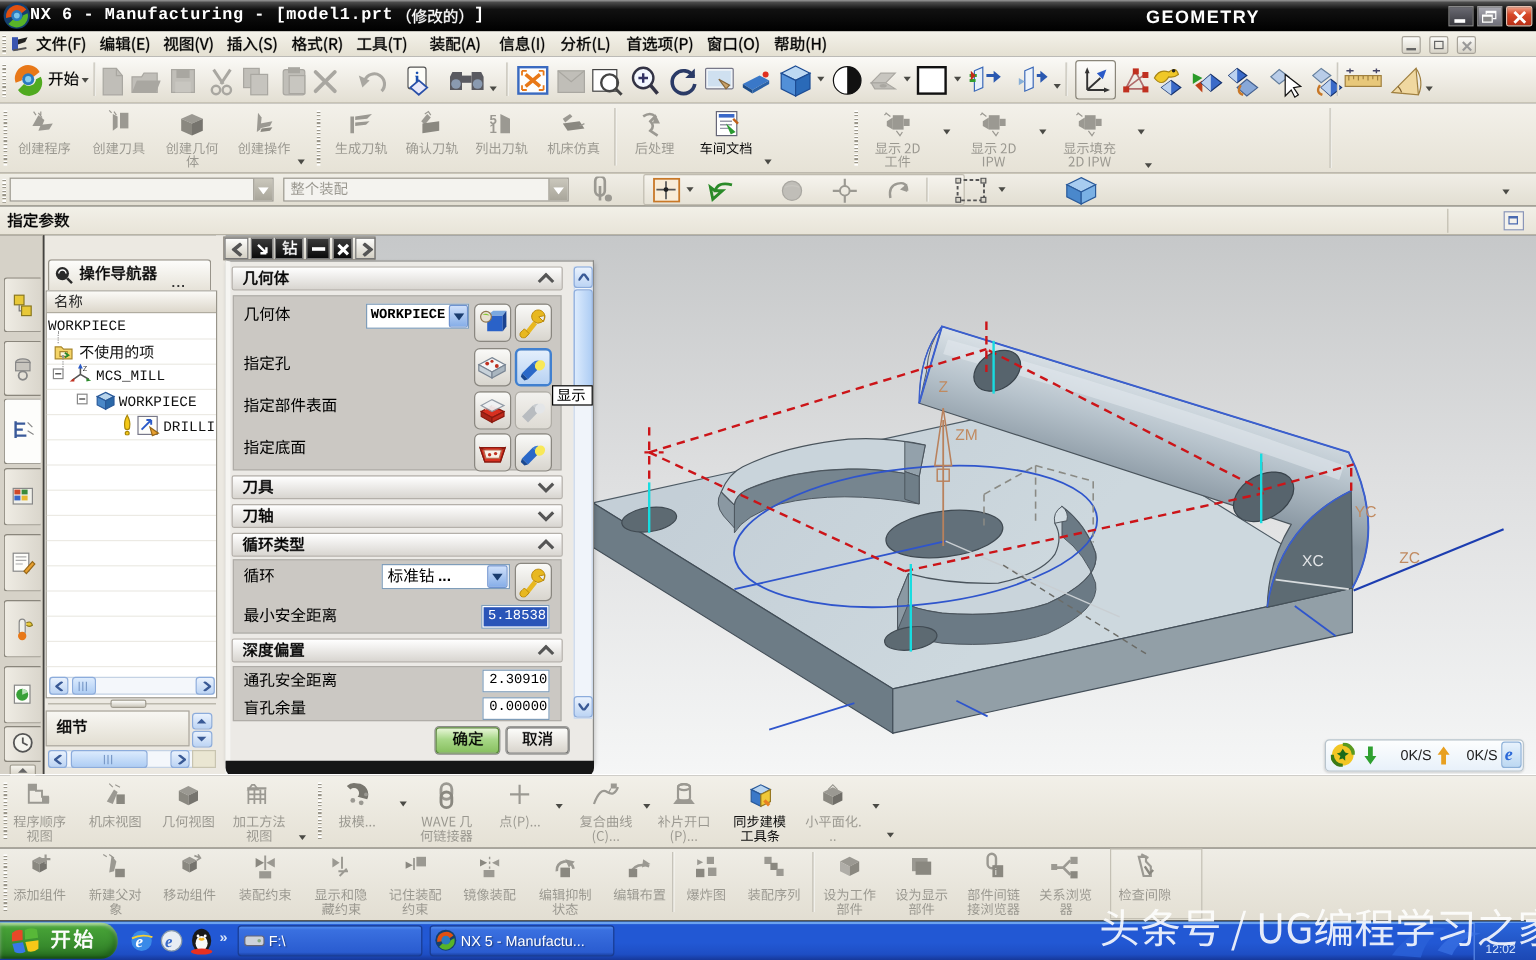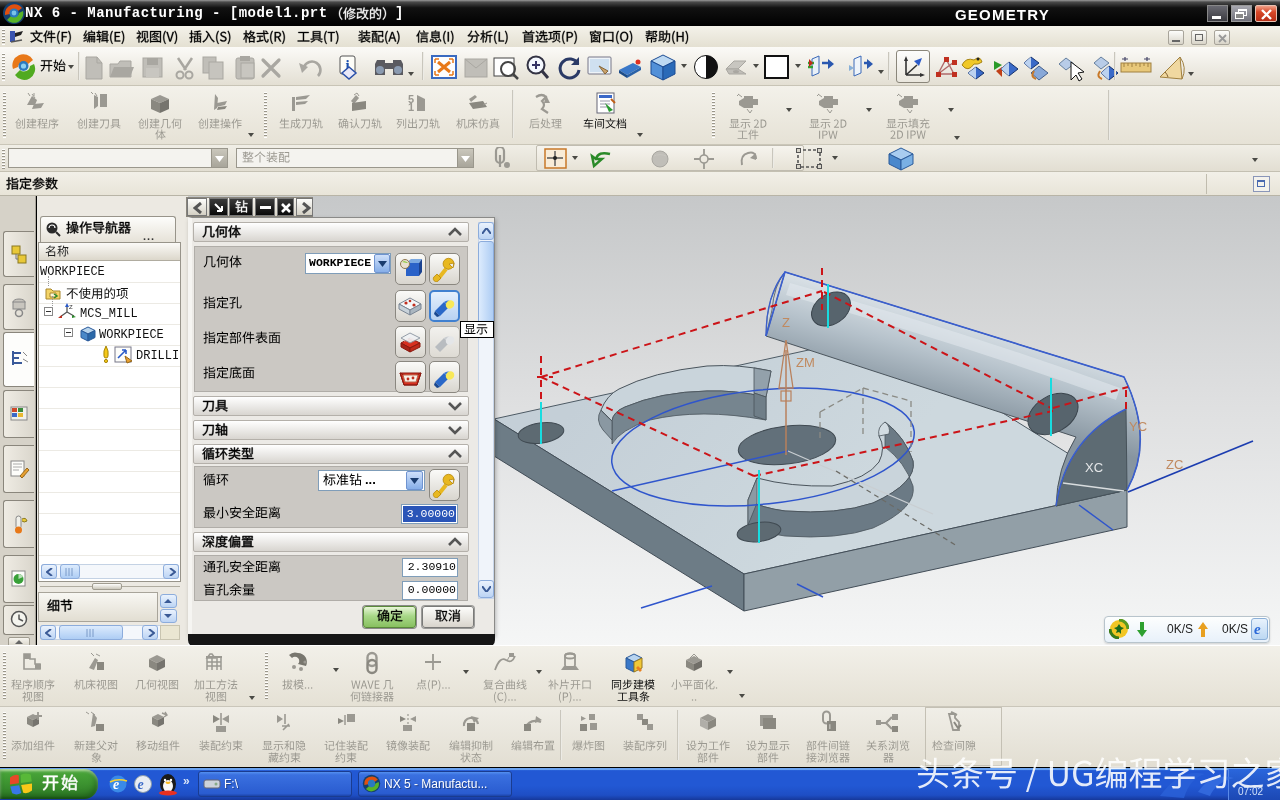--- a/index.html
+++ b/index.html
@@ -1230,21 +1230,21 @@
     <svg class="z " style="position:absolute;left:203.0px;top:506.0px" width="78.0" height="13" viewBox="0 0 6000 1000" fill="#000">
       <use href="#q110" x="0"></use>
       <use href="#q111" x="1000"></use>
       <use href="#q112" x="2000"></use>
       <use href="#q113" x="3000"></use>
       <use href="#q114" x="4000"></use>
       <use href="#q115" x="5000"></use>
     </svg>
     <div class="abs" style="left:401px;top:504px;width:57px;height:20px;background:#fff;border:1px solid #7f9db9"></div>
     <div class="abs" style="left:403px;top:506px;width:53px;height:16px;background:#2a55b8"></div>
-    <div class="abs" style="left:403px;top:507px;width:52px;font-size:11.5px;font-family:'Liberation Mono',monospace;color:#fff;text-align:right;overflow:hidden">3.00000</div>
+    <div class="abs" style="left:403px;top:507px;width:52px;font-size:11.5px;font-family:'Liberation Mono',monospace;color:#fff;text-align:right;overflow:hidden">5.18538</div>
     <div class="abs" style="left:193px;top:532px;width:276px;height:20px;background:linear-gradient(#ffffff,#d8d5d0);border:1px solid #b4b0aa;border-radius:2px"></div>
     <svg class="z " style="position:absolute;left:202.0px;top:535.0px" width="52.0" height="13" viewBox="0 0 4000 1000" fill="#000" stroke="#000" stroke-width="36">
       <use href="#q116" x="0"></use>
       <use href="#q117" x="1000"></use>
       <use href="#q118" x="2000"></use>
       <use href="#q119" x="3000"></use>
     </svg>
     <svg class="abs" style="left:447px;top:537px" width="16" height="10" viewBox="0 0 16 10">
       <path d="M2,8 L8,2 L14,8" fill="none" stroke="#555" stroke-width="2.6"></path>
     </svg>
@@ -1724,21 +1724,21 @@
     <div class="abs" style="left:224px;top:777px;font-size:12px;color:#fff;text-shadow:1px 1px 1px rgba(0,0,0,0.4)">F:\</div>
     <div class="abs" style="left:358px;top:771px;width:154px;height:26px;background:linear-gradient(#5490f0,#3a70e0 12%,#2a5cd0 90%,#1c44a8);border:1px solid #1a3c90;border-radius:3px"></div>
     <svg class="abs" style="left:362px;top:774px" width="19" height="19" viewBox="0 0 24 24">
 <circle cx="12" cy="12" r="11" fill="#15406e"></circle>
       <path d="M3,14 A9.5,9.5 0 0 1 20,7 L16,10 A5,5 0 0 0 8,13 Z" fill="#e05010"></path>
 <path d="M21,10 A9.5,9.5 0 0 1 5,19 L9,15 A5,5 0 0 0 17,12 Z" fill="#58b428"></path>
       <circle cx="12" cy="12" r="4.6" fill="#2a7ac0"></circle>
     </svg>
     <div class="abs" style="left:384px;top:777px;font-size:12px;color:#fff;text-shadow:1px 1px 1px rgba(0,0,0,0.4)">NX 5 - Manufactu...</div>
     <div class="abs" style="left:1228px;top:769px;width:52px;height:31px;background:linear-gradient(#2a66dc,#1c48b4);border-left:1px solid #5a8ae8"></div>
-    <div class="abs" style="left:1238px;top:786px;font-size:10px;color:#cfe0fa">07:02</div>
+    <div class="abs" style="left:1238px;top:786px;font-size:10px;color:#cfe0fa">12:02</div>
     <svg class="abs" style="left:1150px;top:766px" width="90" height="34" viewBox="0 0 90 34">
       <path d="M10,30 Q30,2 55,8 Q40,12 34,32 Z" fill="#2a62d8" opacity="0.8"></path>
       <path d="M48,26 Q62,6 84,12 Q66,16 60,30 Z" fill="#3a72e4" opacity="0.7"></path>
     </svg>
     <svg class="z " style="position:absolute;left:916.0px;top:756.0px" width="382.5" height="34" viewBox="0 0 11250 1000" fill="#ffffff" opacity="0.88">
       <use href="#q181" x="0"></use>
       <use href="#q145" x="1000"></use>
       <use href="#q182" x="2000"></use>
       <use href="#q183" x="3224"></use>
       <use href="#q184" x="3840"></use>

